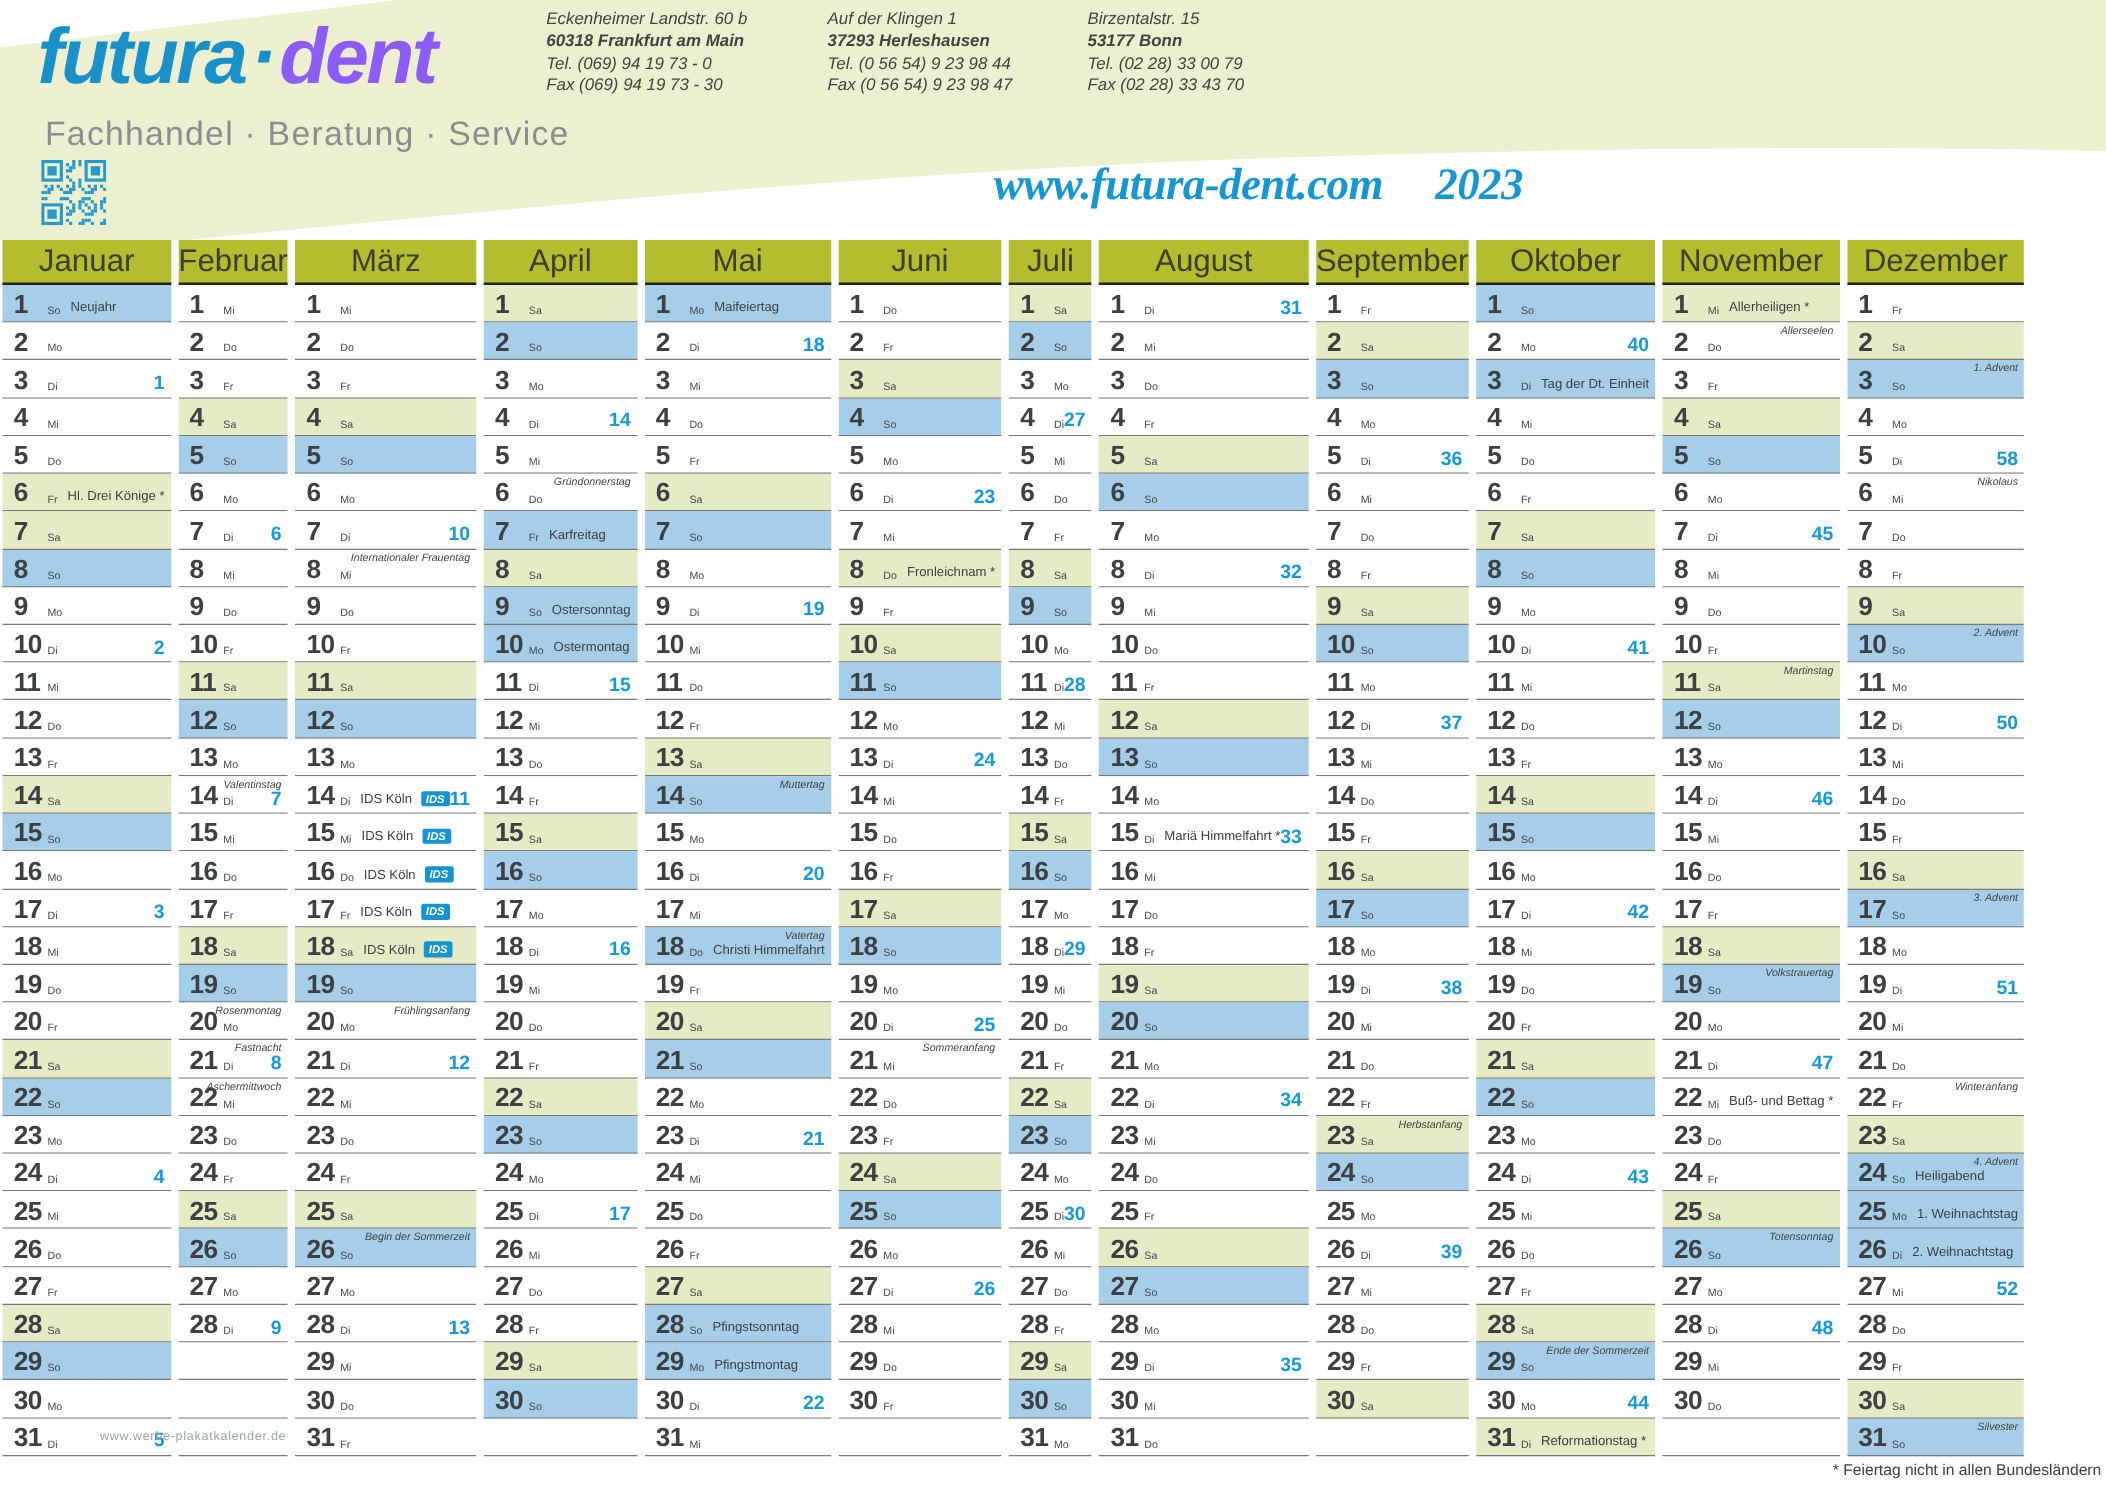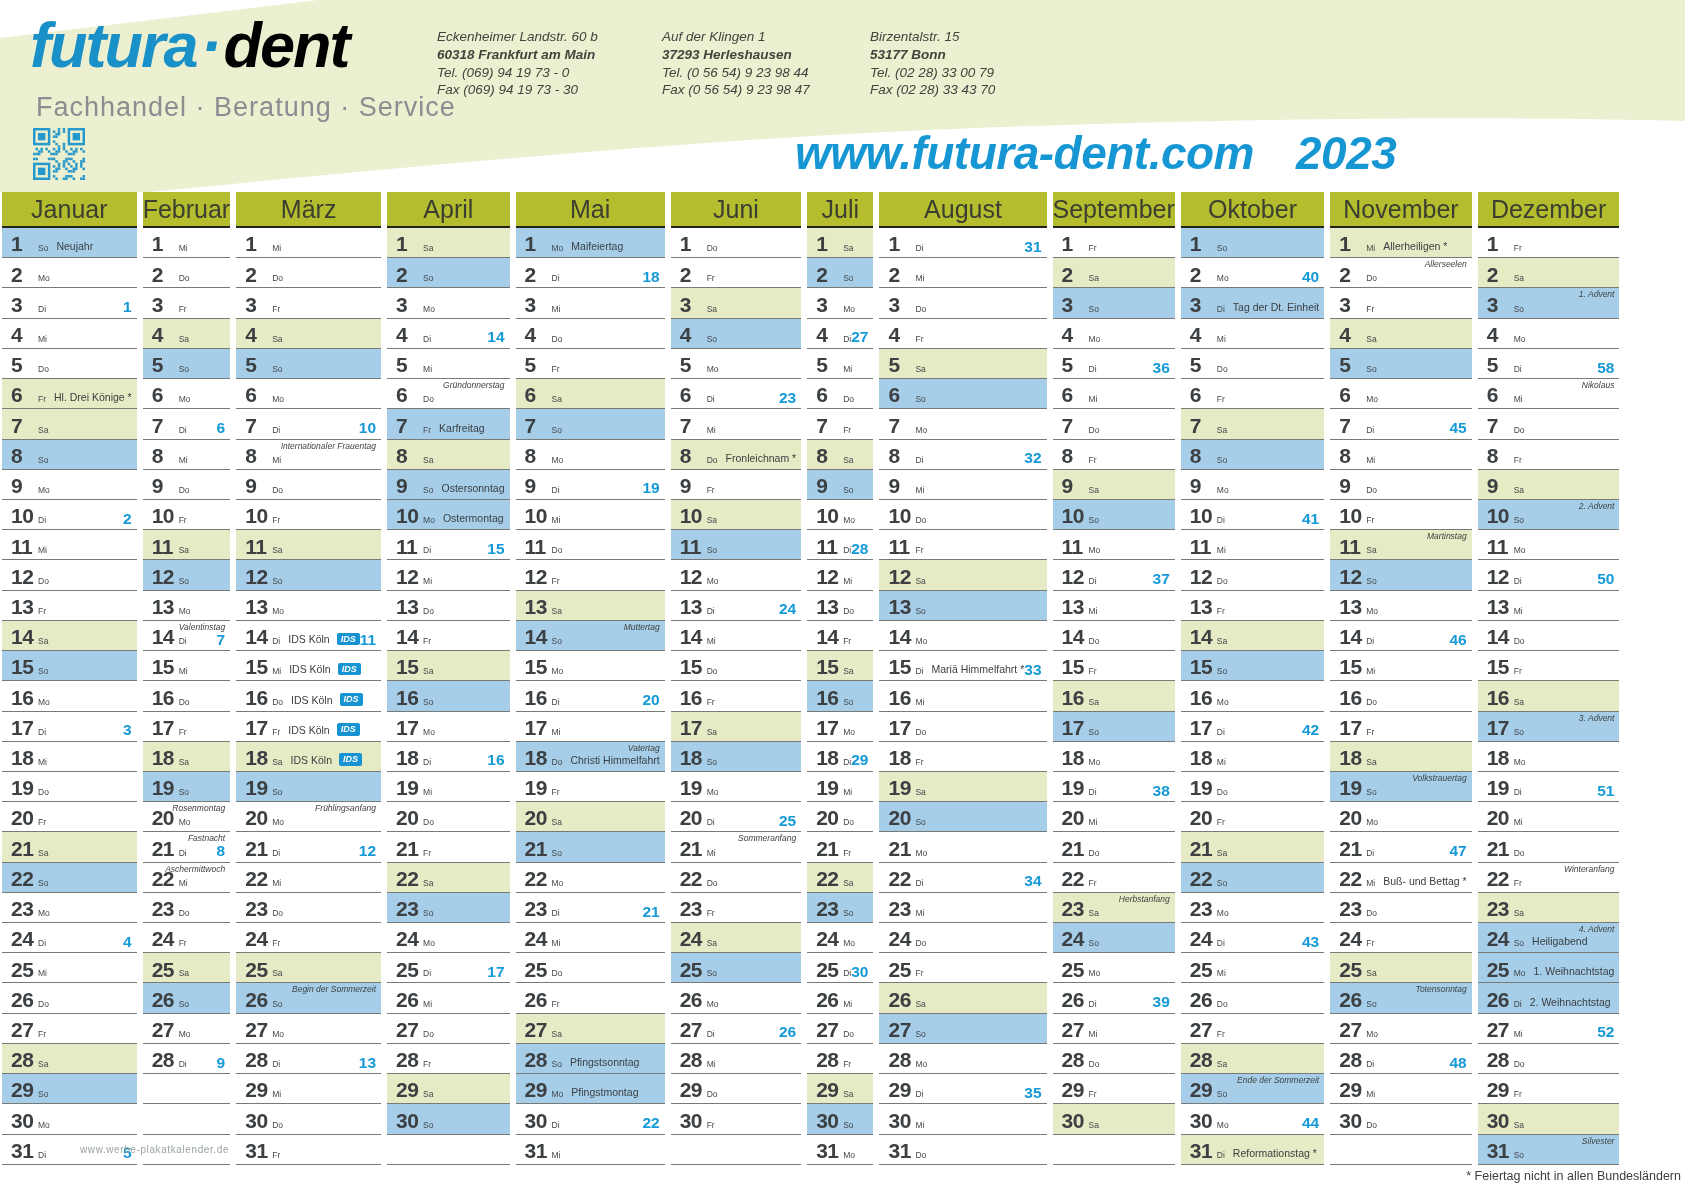--- a/index.html
+++ b/index.html
@@ -5,30 +5,30 @@
   html,body{margin:0;padding:0;background:#fff;}
   .page{position:relative;width:1685px;height:1192px;overflow:hidden;background:#fff;
         font-family:"Liberation Sans", sans-serif;}
   
   .header{position:absolute;top:0;left:0;width:1685px;height:192px;background:#ecefd0;}
   .header svg.shapes{position:absolute;top:0;left:0;width:1685px;height:192px;display:block;}
   .logo{position:absolute;left:30px;top:14px;font-size:63px;font-weight:bold;font-style:italic;
         letter-spacing:-2px;line-height:1;}
   .logo .p1{color:#1a90c8;}
   .logo .dot{color:#1a90c8;padding:0 4px;}
-  .logo .p2{color:#000000;text-align:right;}
+  .logo .p2{color:#8b5cf6;text-align:right;}
   .tagline{position:absolute;left:36px;top:92px;font-size:27px;color:#8b8d91;
            letter-spacing:1px;}
   .qr{position:absolute;left:33px;top:128px;width:52px;height:52px;}
-  .addresses{position:absolute;top:28px;left:0;width:1663px;height:100px;}
+  .addresses{position:absolute;top:6px;left:0;width:1663px;height:100px;}
   .addr{position:absolute;top:0;font-size:13.5px;font-style:italic;color:#40453d;line-height:1.32;
         white-space:nowrap;}
   .addr .b{font-weight:bold;}
-  .webline{position:absolute;left:795px;top:126px;font-size:46px;font-weight:bold;font-style:italic;
-           color:#1697d4;letter-spacing:-0.5px;}
+  .webline{position:absolute;left:795px;top:126px;font-size:36px;font-weight:bold;font-style:italic;
+           color:#1697d4;letter-spacing:-0.5px;font-family:Liberation Serif, serif;}
   .webline .yr{margin-left:42px;}
   
   .calendar{position:absolute;top:192px;left:0;width:1526px;height:975px;display:grid;
             grid-template-columns:repeat(12,1fr);column-gap:6px;padding:0 2px;box-sizing:border-box;}
   .month{display:flex;flex-direction:column;}
   .mh{height:36px;background:#b3bd2d;border-bottom:2.5px solid #222418;box-sizing:border-box;
       display:flex;align-items:center;justify-content:center;font-size:25px;color:#3b3e30;}
   .cell{position:relative;height:30.22px;box-sizing:border-box;border-bottom:1.4px solid #787a78;
         display:flex;align-items:flex-end;padding:0 5px 3px 9px;overflow:hidden;background:#fff;}
   .cell.bg-g{background:#e6eac5;}

